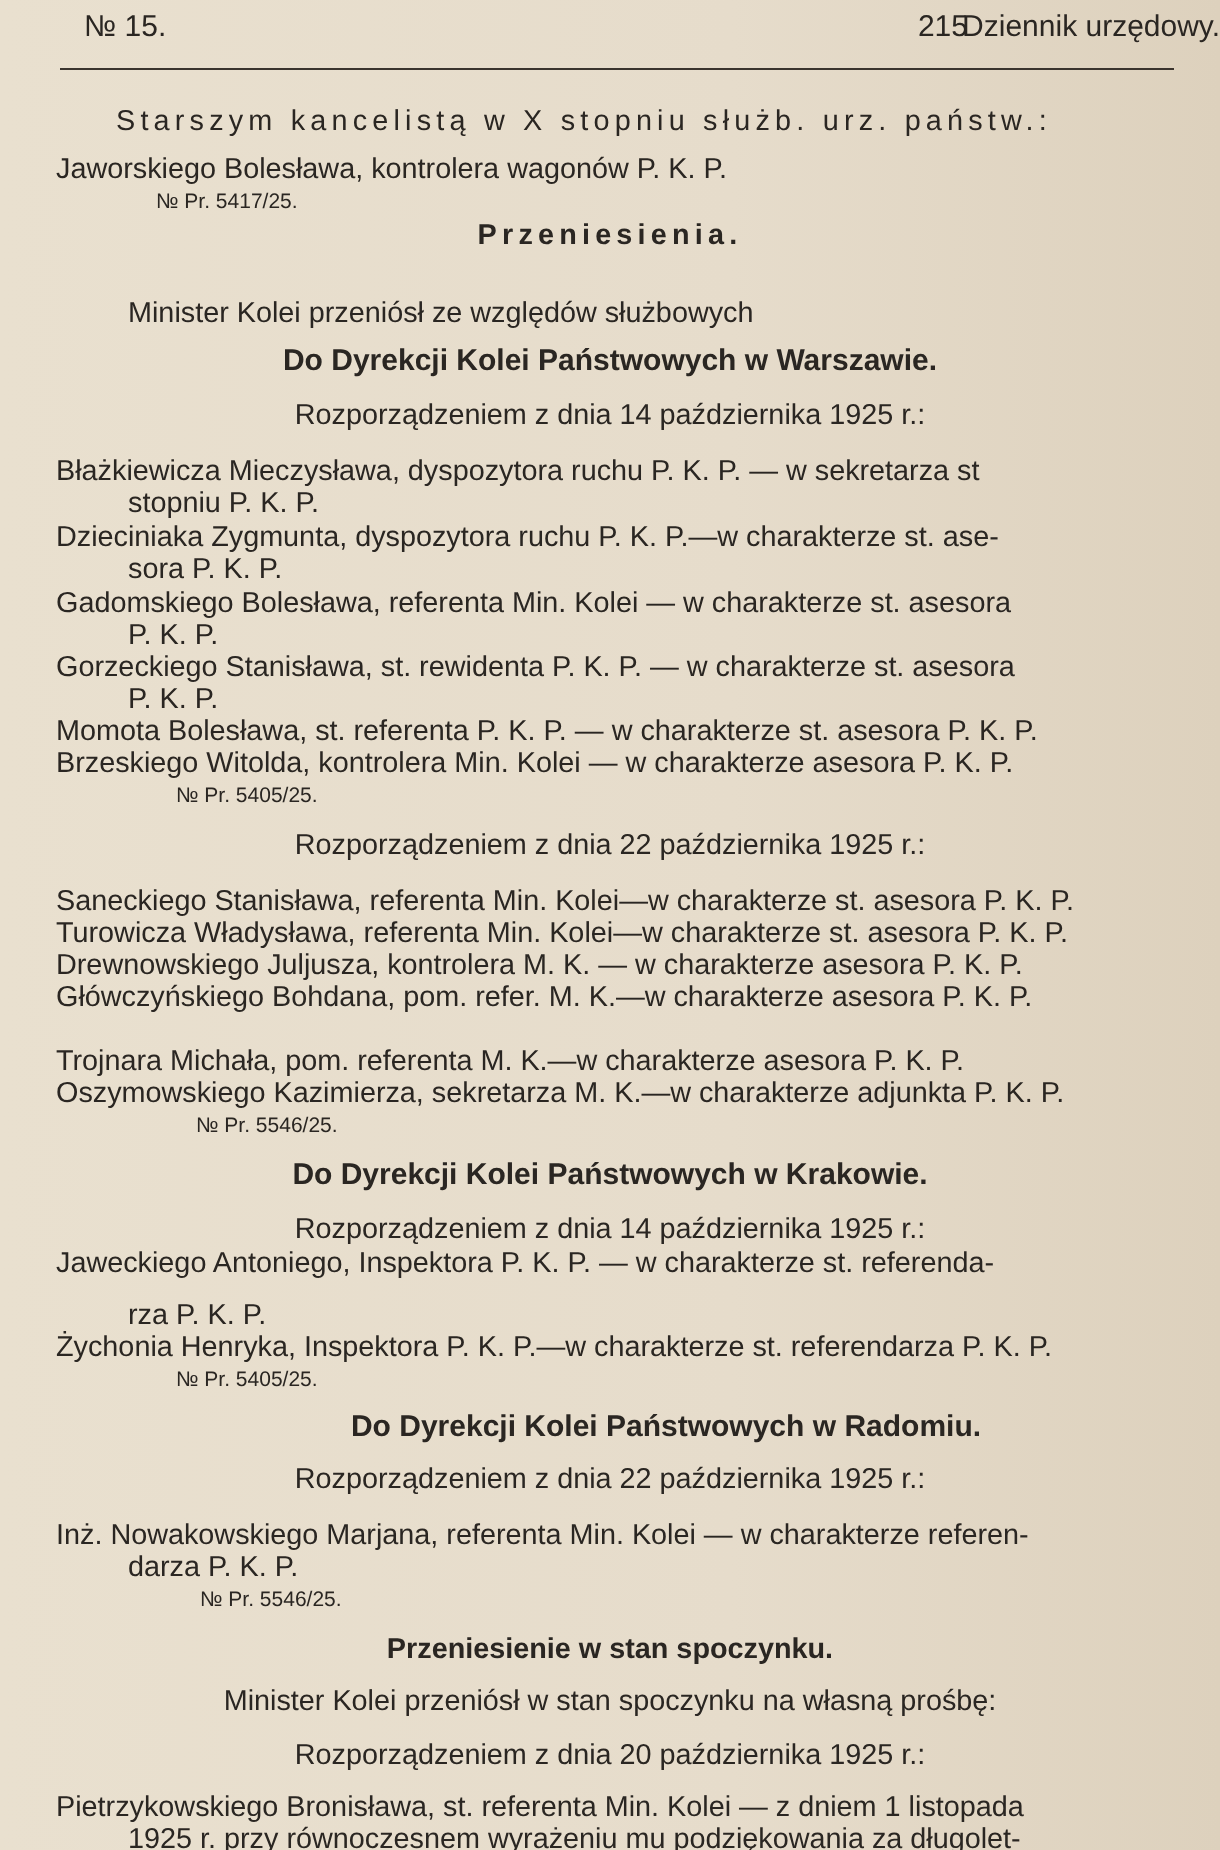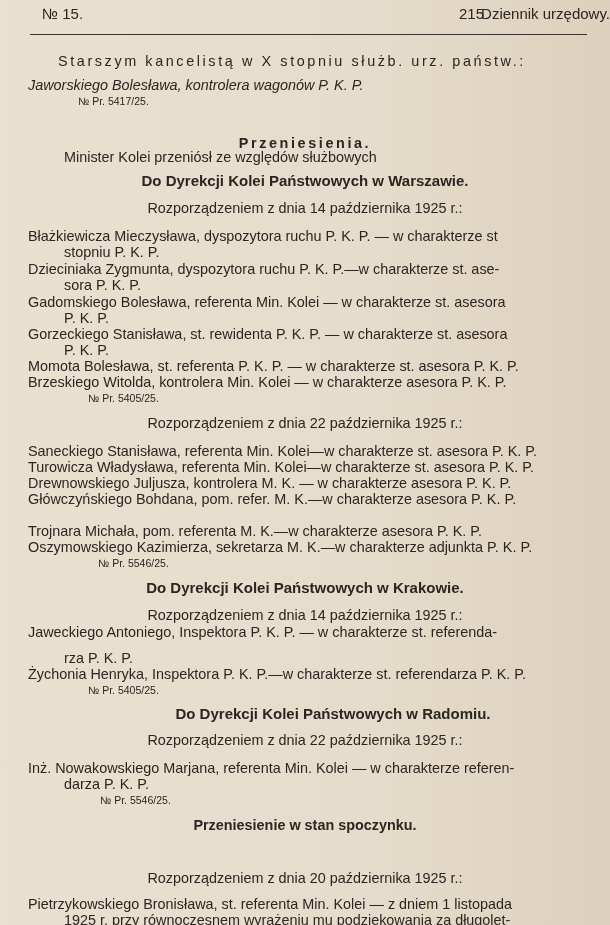--- a/index.html
+++ b/index.html
@@ -27,29 +27,29 @@
 
 <div class="page">
   <div class="hdr">
     <span class="num">№ 15.</span>
     <span class="title">Dziennik urzędowy.</span>
     <span class="pg">215</span>
   </div>
   <div class="rule"></div>
 
   <div class="ln sp" style="left:58px;top:53px;">Starszym kancelistą w X stopniu służb. urz. państw.:</div>
-  <div class="ln" style="left:28px;top:77px;font-style:italic;">Jaworskiego Bolesława, kontrolera wagonów P. K. P.</div>
+  <div class="ln" style="left:28px;top:77px;">Jaworskiego Bolesława, kontrolera wagonów P. K. P.</div>
   <div class="ln ref" style="left:78px;top:93px;">№ Pr. 5417/25.</div>
 
-  <div class="ln ctr b sp" style="top:135px;">Przeniesienia.</div>
+  <div class="ln ctr b sp" style="top:110px;">Przeniesienia.</div>
   <div class="ln" style="left:64px;top:149px;">Minister Kolei przeniósł ze względów służbowych</div>
   <div class="ln ctr b" style="top:173px;font-size:15px;">Do Dyrekcji Kolei Państwowych w Warszawie.</div>
   <div class="ln ctr" style="top:200px;">Rozporządzeniem z dnia 14 października 1925 r.:</div>
 
-  <div class="ln" style="left:28px;top:228px;">Błażkiewicza Mieczysława, dyspozytora ruchu P. K. P. — w charakterze st</div>
+  <div class="ln" style="left:28px;top:228px;">Błażkiewicza Mieczysława, dyspozytora ruchu P. K. P. — w sekretarza st</div>
   <div class="ln" style="left:64px;top:244px;">stopniu P. K. P.</div>
   <div class="ln" style="left:28px;top:261px;">Dzieciniaka Zygmunta, dyspozytora ruchu P. K. P.—w charakterze st. ase-</div>
   <div class="ln" style="left:64px;top:277px;">sora P. K. P.</div>
   <div class="ln" style="left:28px;top:294px;">Gadomskiego Bolesława, referenta Min. Kolei — w charakterze st. asesora</div>
   <div class="ln" style="left:64px;top:310px;">P. K. P.</div>
   <div class="ln" style="left:28px;top:326px;">Gorzeckiego Stanisława, st. rewidenta P. K. P. — w charakterze st. asesora</div>
   <div class="ln" style="left:64px;top:342px;">P. K. P.</div>
   <div class="ln" style="left:28px;top:358px;">Momota Bolesława, st. referenta P. K. P. — w charakterze st. asesora P. K. P.</div>
   <div class="ln" style="left:28px;top:374px;">Brzeskiego Witolda, kontrolera Min. Kolei — w charakterze asesora P. K. P.</div>
   <div class="ln ref" style="left:88px;top:390px;">№ Pr. 5405/25.</div>
@@ -70,17 +70,18 @@
   <div class="ln" style="left:28px;top:666px;">Żychonia Henryka, Inspektora P. K. P.—w charakterze st. referendarza P. K. P.</div>
   <div class="ln ref" style="left:88px;top:682px;">№ Pr. 5405/25.</div>
 
   <div class="ln ctr b" style="top:706px;font-size:15px;padding-left:28px;">Do Dyrekcji Kolei Państwowych w Radomiu.</div>
   <div class="ln ctr" style="top:732px;">Rozporządzeniem z dnia 22 października 1925 r.:</div>
   <div class="ln" style="left:28px;top:760px;">Inż. Nowakowskiego Marjana, referenta Min. Kolei — w charakterze referen-</div>
   <div class="ln" style="left:64px;top:776px;text-align:right;">darza P. K. P.</div>
   <div class="ln ref" style="left:100px;top:792px;">№ Pr. 5546/25.</div>
 
   <div class="ln ctr b" style="top:817px;">Przeniesienie w stan spoczynku.</div>
+  <div class="ln ctr" style="top:843px;">Minister Kolei przeniósł w stan spoczynku na własną prośbę:</div>
   <div class="ln ctr" style="top:870px;">Rozporządzeniem z dnia 20 października 1925 r.:</div>
   <div class="ln" style="left:28px;top:896px;">Pietrzykowskiego Bronisława, st. referenta Min. Kolei — z dniem 1 listopada</div>
   <div class="ln" style="left:64px;top:912px;">1925 r. przy równoczesnem wyrażeniu mu podziękowania za długolet-</div>
 
 </div>
 
 </body></html>

